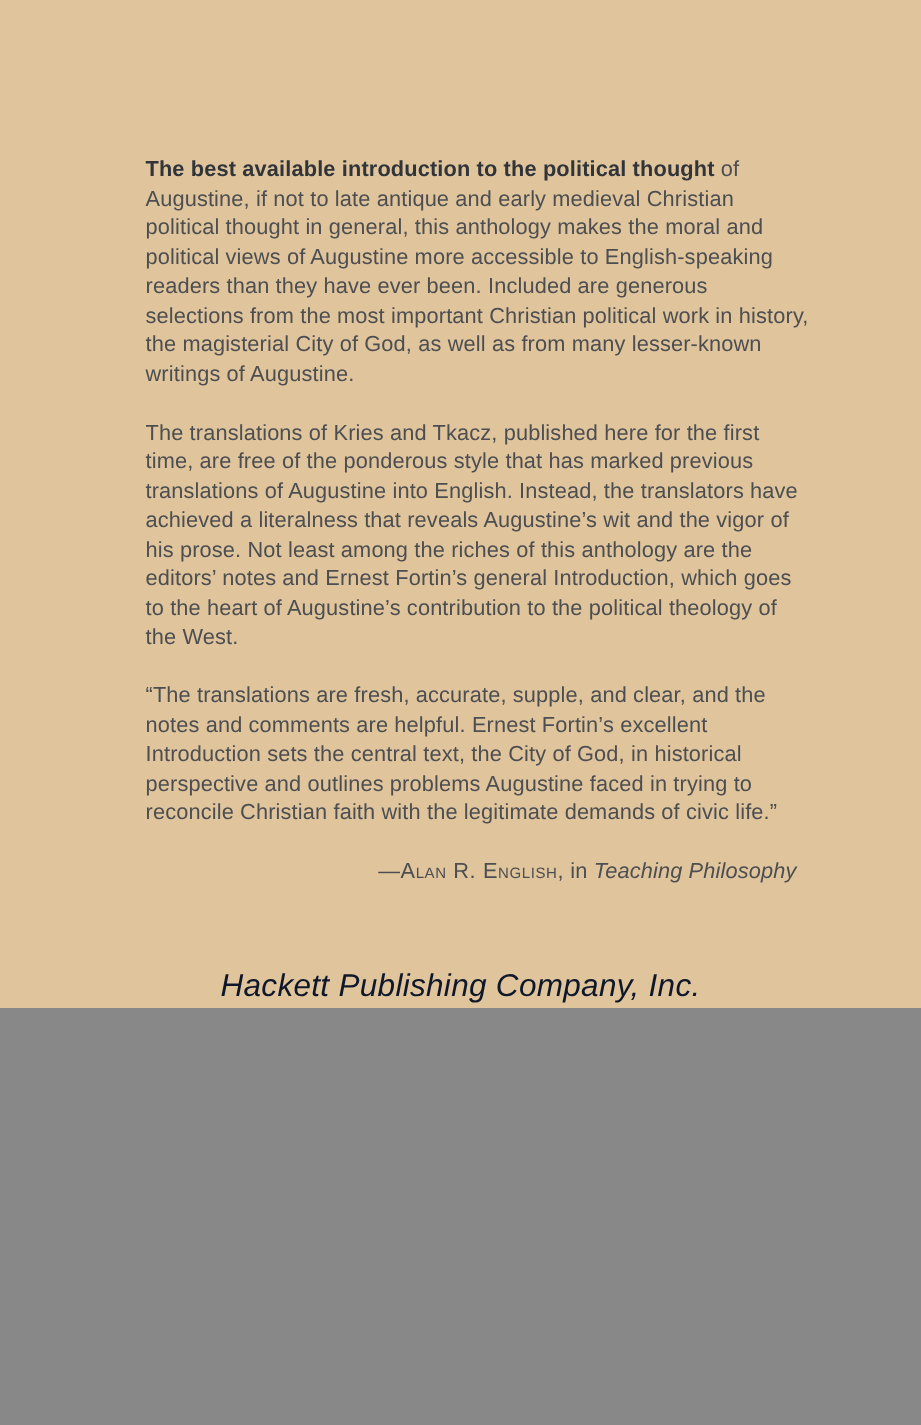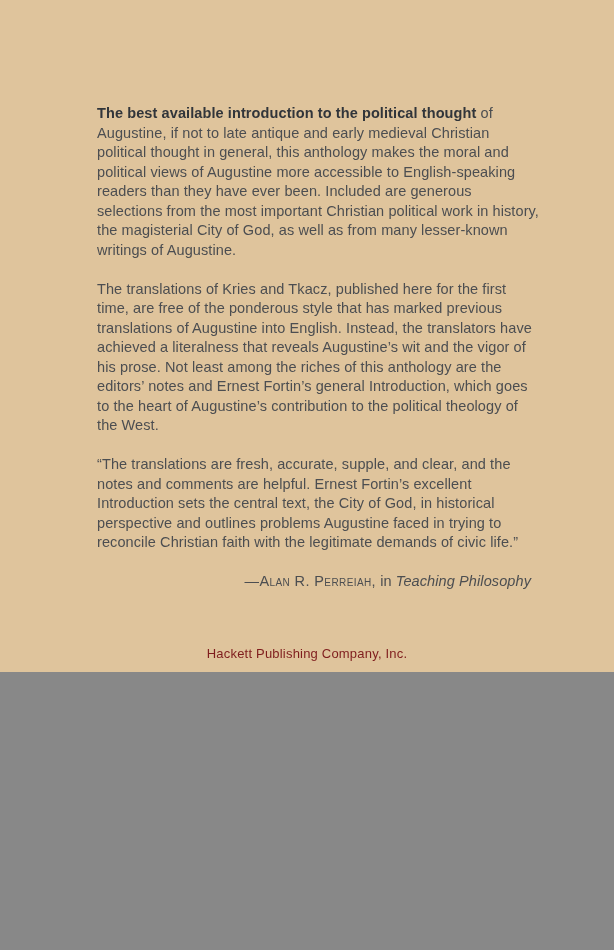--- a/index.html
+++ b/index.html
@@ -35,23 +35,24 @@
     font-variant: small-caps;
     letter-spacing: 0.4px;
   }
   .italic { font-style: italic; }
   .publisher-line {
     position: absolute;
     top: 646px;
     left: 0;
     width: 614px;
     text-align: center;
-    color: #7f1d1d;
-    font-size: 13px;
+    color: #0f172a;
+    font-size: 21px;
     letter-spacing: 0.2px;
+    font-style: italic;
   }
   .barcode-box {
     position: absolute;
     left: 312px;
     top: 743px;
     width: 239px;
     height: 150px;
     background: #ffffff;
     box-shadow: 1px 1px 0 rgba(120,100,70,0.35);
   }
@@ -106,21 +107,21 @@
 
 <div class="cover">
 
   <div class="text-block">
     <p><span class="lead-bold">The best available introduction to the political thought</span><span> of Augustine, if not to late antique and early medieval Christian political thought in general, this anthology makes the moral and political views of Augustine more accessible to English-speaking readers than they have ever been. Included are generous selections from the most important Christian political work in history, the magisterial City of God, as well as from many lesser-known writings of Augustine.</span></p>
 
     <p>The translations of Kries and Tkacz, published here for the first time, are free of the ponderous style that has marked previous translations of Augustine into English. Instead, the translators have achieved a literalness that reveals Augustine’s wit and the vigor of his prose. Not least among the riches of this anthology are the editors’ notes and Ernest Fortin’s general Introduction, which goes to the heart of Augustine’s contribution to the political theology of the West.</p>
 
     <p>“The translations are fresh, accurate, supple, and clear, and the notes and comments are helpful. Ernest Fortin’s excellent Introduction sets the central text, the City of God, in historical perspective and outlines problems Augustine faced in trying to reconcile Christian faith with the legitimate demands of civic life.”</p>
 
-    <p class="attribution"><span class="smallcaps">—Alan R. Perreiah,</span><span> in </span><span class="italic">Teaching Philosophy</span></p>
+    <p class="attribution"><span class="smallcaps">—Alan R. English,</span><span> in </span><span class="italic">Teaching Philosophy</span></p>
   </div>
 
   <div class="publisher-line">Hackett Publishing Company, Inc.</div>
 
   <div class="barcode-box">
     <div class="isbn-label">ISBN-13: 978-0-87220-270-8</div>
 
     <div class="main-barcode">
         <svg viewBox="0 0 95 100" preserveAspectRatio="none" shape-rendering="crispEdges" style="display:block;width:100%;height:100%">
           <rect x="0" y="0" width="1.04" height="100" fill="#1b3a4d"></rect>

